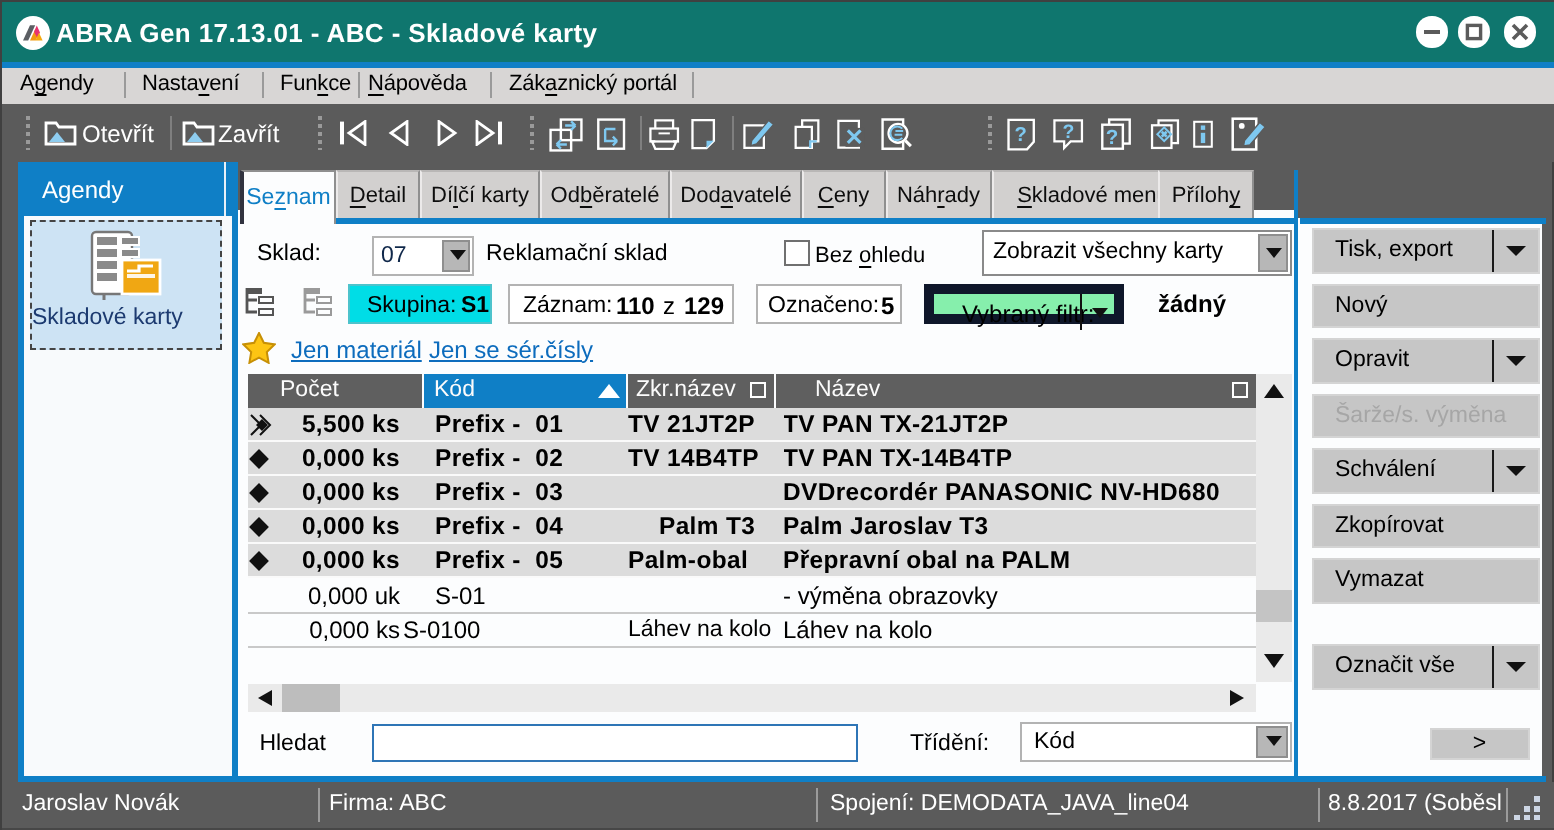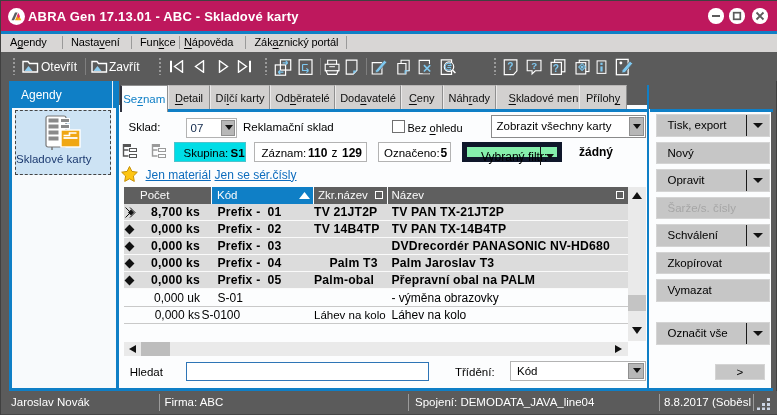--- a/index.html
+++ b/index.html
@@ -1,21 +1,21 @@
 <!DOCTYPE html>
 <html><head>
 <meta charset="utf-8">
 <style>
 * { margin:0; padding:0; box-sizing:border-box; }
 html,body { width:777px; height:415px; overflow:hidden; }
 body { font-family:"Liberation Sans", sans-serif; }
 #win { position:absolute; left:0; top:0; width:777px; height:415px; background:#5b5b5b; border:1px solid #404040; }
 .abs { position:absolute; }
 
-#title { position:absolute; left:0; top:0; width:777px; height:30px; background:#be185d; }
+#title { position:absolute; left:0; top:0; width:777px; height:30px; background:#0f766e; }
 #title .txt { position:absolute; left:27px; top:8px; color:#fff; font-size:13px; font-weight:bold; letter-spacing:0.2px; }
 .winbtn { position:absolute; top:7px; width:15.5px; height:15.5px; border-radius:50%; background:#fff; }
 
 #blueline { position:absolute; left:0; top:30px; width:777px; height:2.5px; background:#0f7fc6; }
 
 #menubar { position:absolute; left:0; top:32.5px; width:777px; height:18px; background:#d8d6d5; color:#000; font-size:11px; letter-spacing:-0.1px; }
 #menubar span.mi { position:absolute; top:2.5px; }
 #menubar span.sep { position:absolute; top:2px; width:1px; height:13px; background:#9a9a9a; }
 u { text-decoration:underline; text-underline-offset:1.5px; }
 
@@ -319,31 +319,31 @@
   <div id="thead">
     <div class="hc" style="left:0;width:87.5px"><span style="margin-left:16.5px">Počet</span></div>
     <div class="hc" style="left:88.5px;width:101px;background:#0f7fc6"><span style="margin-left:5px">Kód</span>
       <svg class="abs" style="right:3px;top:5px" width="11" height="8">
           <polygon points="5.5,0 11,7 0,7" fill="#fff"></polygon>
         </svg>
     </div>
     <div class="hc" style="left:190.5px;width:72.5px"><span style="margin-left:4px">Zkr.název</span>
       <div class="abs" style="right:4px;top:4px;width:8px;height:8px;border:1.5px solid #fff"></div>
     </div>
-    <div class="hc" style="left:264px;width:240px"><span style="margin-left:4px">Název</span>
+    <div class="hc" style="left:264px;width:240px"><span style="margin-left:20px">Název</span>
       <div class="abs" style="right:4px;top:4px;width:8px;height:8px;border:1.5px solid #fff"></div>
     </div>
   </div>
 
   <div class="row marked" style="top:202.5px">
     <svg class="abs" style="left:0px;top:3.5px" width="12" height="11" viewBox="0 0 12 11">
       <polygon points="4,5.5 7,2.5 10,5.5 7,8.5" fill="#111"></polygon>
       <path d="M1.5 0.5 L6.5 5.5 L1.5 10.5 M6 0.5 L11 5.5 L6 10.5" stroke="#111" stroke-width="1" fill="none"></path>
     </svg>
-    <div class="cell" style="left:20px;width:56.5px;text-align:right">8,700 ks</div>
+    <div class="cell" style="left:20px;width:56.5px;text-align:right">5,500 ks</div>
     <div class="cell" style="left:94px;width:95px">Prefix -&nbsp; 01</div>
     <div class="cell" style="left:190.5px;width:72px">TV 21JT2P</div>
     <div class="cell" style="left:268px;width:236px">TV PAN TX-21JT2P</div>
   </div>
   <div class="row marked" style="top:219.7px">
     <div class="abs" style="left:2.5px;top:5px;width:7px;height:7px;background:#111;transform:rotate(45deg)"></div>
     <div class="cell" style="left:20px;width:56.5px;text-align:right">0,000 ks</div>
     <div class="cell" style="left:94px;width:95px">Prefix -&nbsp; 02</div>
     <div class="cell" style="left:190.5px;width:72px">TV 14B4TP</div>
     <div class="cell" style="left:268px;width:236px">TV PAN TX-14B4TP</div>
@@ -404,21 +404,21 @@
   <div class="flabel" style="left:454px;top:364.5px">Třídění:</div>
   <div class="abs" style="left:508.5px;top:360px;width:136.5px;height:19.5px;background:#fff;border:1px solid #b3b3b3">
     <div class="abs" style="left:6.5px;top:3px;font-size:11.5px">Kód</div>
     <div class="abs" style="right:1px;top:1px;width:16px;height:15.5px;background:#b7b7b7;border:1px solid #8f8f8f"></div>
     <div class="abs" style="right:4px;top:5.5px;border-left:4.5px solid transparent;border-right:4.5px solid transparent;border-top:5.5px solid #111"></div>
   </div>
 
   <div class="rbtn" style="top:113px">Tisk, export<span class="dd"></span></div>
   <div class="rbtn" style="top:140.5px">Nový</div>
   <div class="rbtn" style="top:168px">Opravit<span class="dd"></span></div>
-  <div class="rbtn" style="top:195.5px;color:#a6a6a6">Šarže/s. čísly</div>
+  <div class="rbtn" style="top:195.5px;color:#a6a6a6">Šarže/s. výměna</div>
   <div class="rbtn" style="top:223px">Schválení<span class="dd"></span></div>
   <div class="rbtn" style="top:250.5px">Zkopírovat</div>
   <div class="rbtn" style="top:278px">Vymazat</div>
   <div class="rbtn" style="top:321px">Označit vše<span class="dd"></span></div>
   <div class="rbtn" style="top:362.5px;left:713.5px;width:50.5px;height:16.5px;line-height:15px;padding-left:0;text-align:center">&gt;</div>
 
   <div id="status">
     <span class="st" style="left:10px">Jaroslav Novák</span>
     <span class="ssep" style="left:157.5px"></span>
     <span class="st" style="left:163.5px">Firma: ABC</span>

